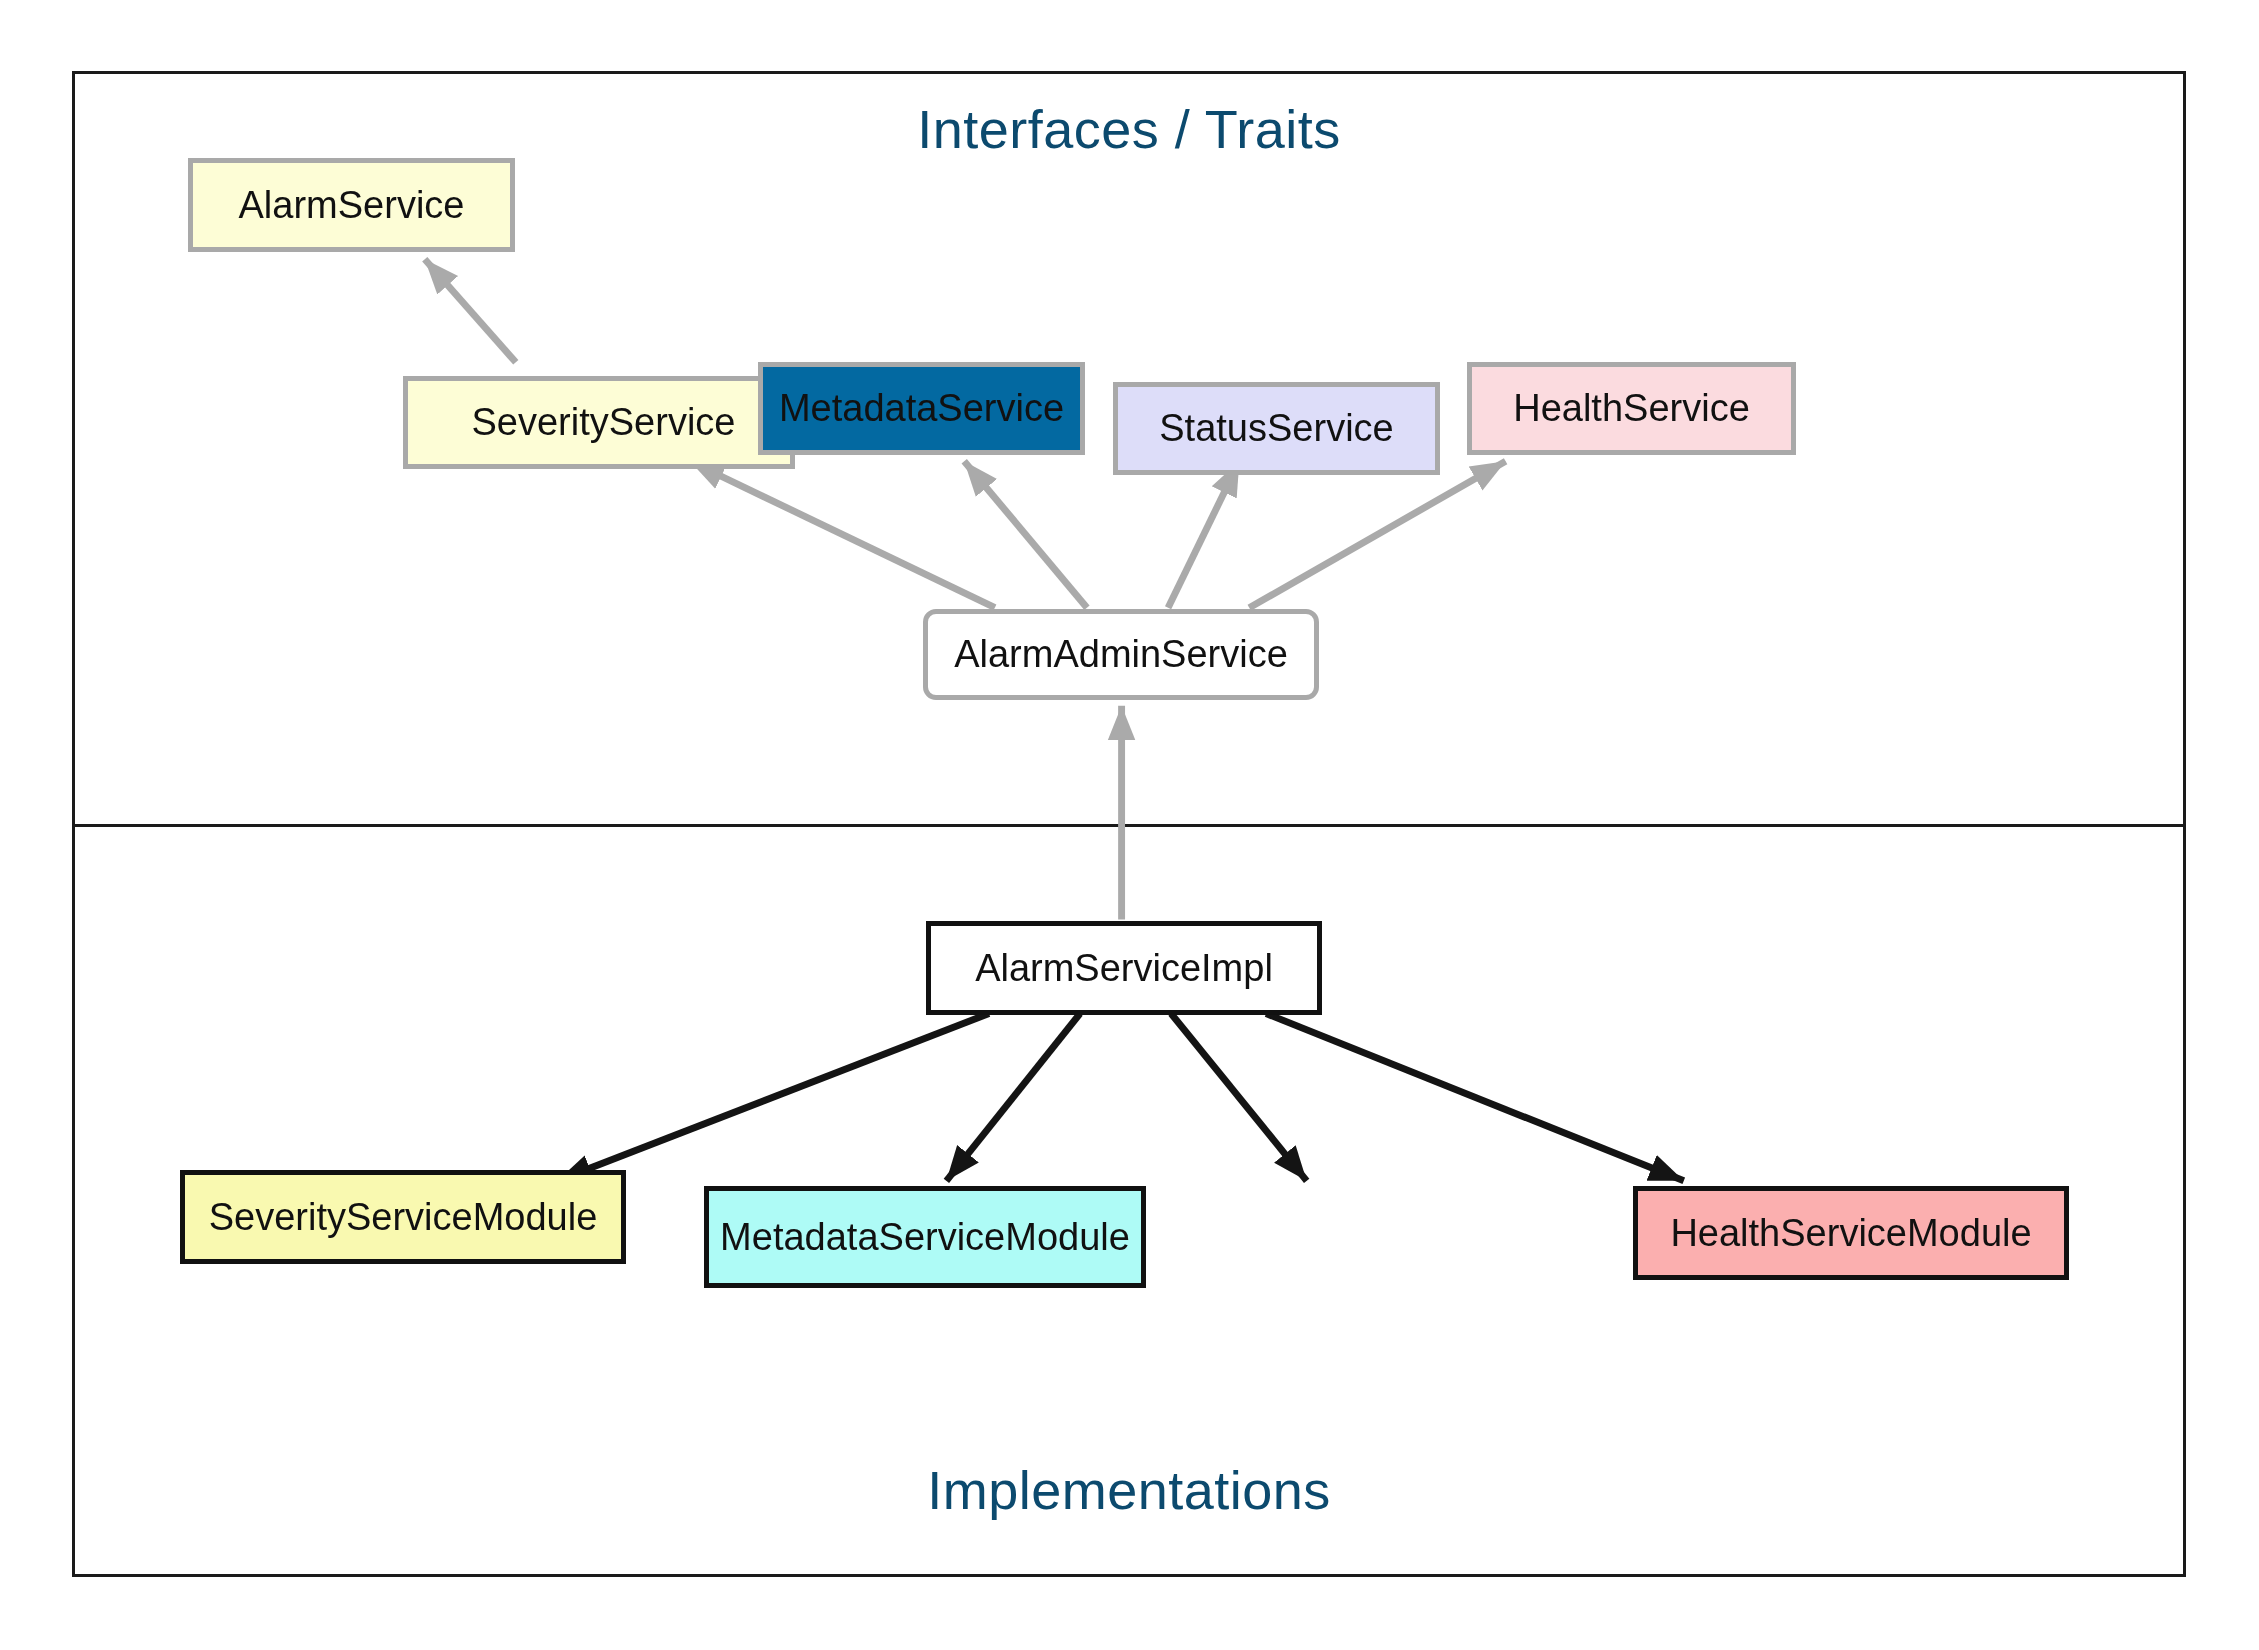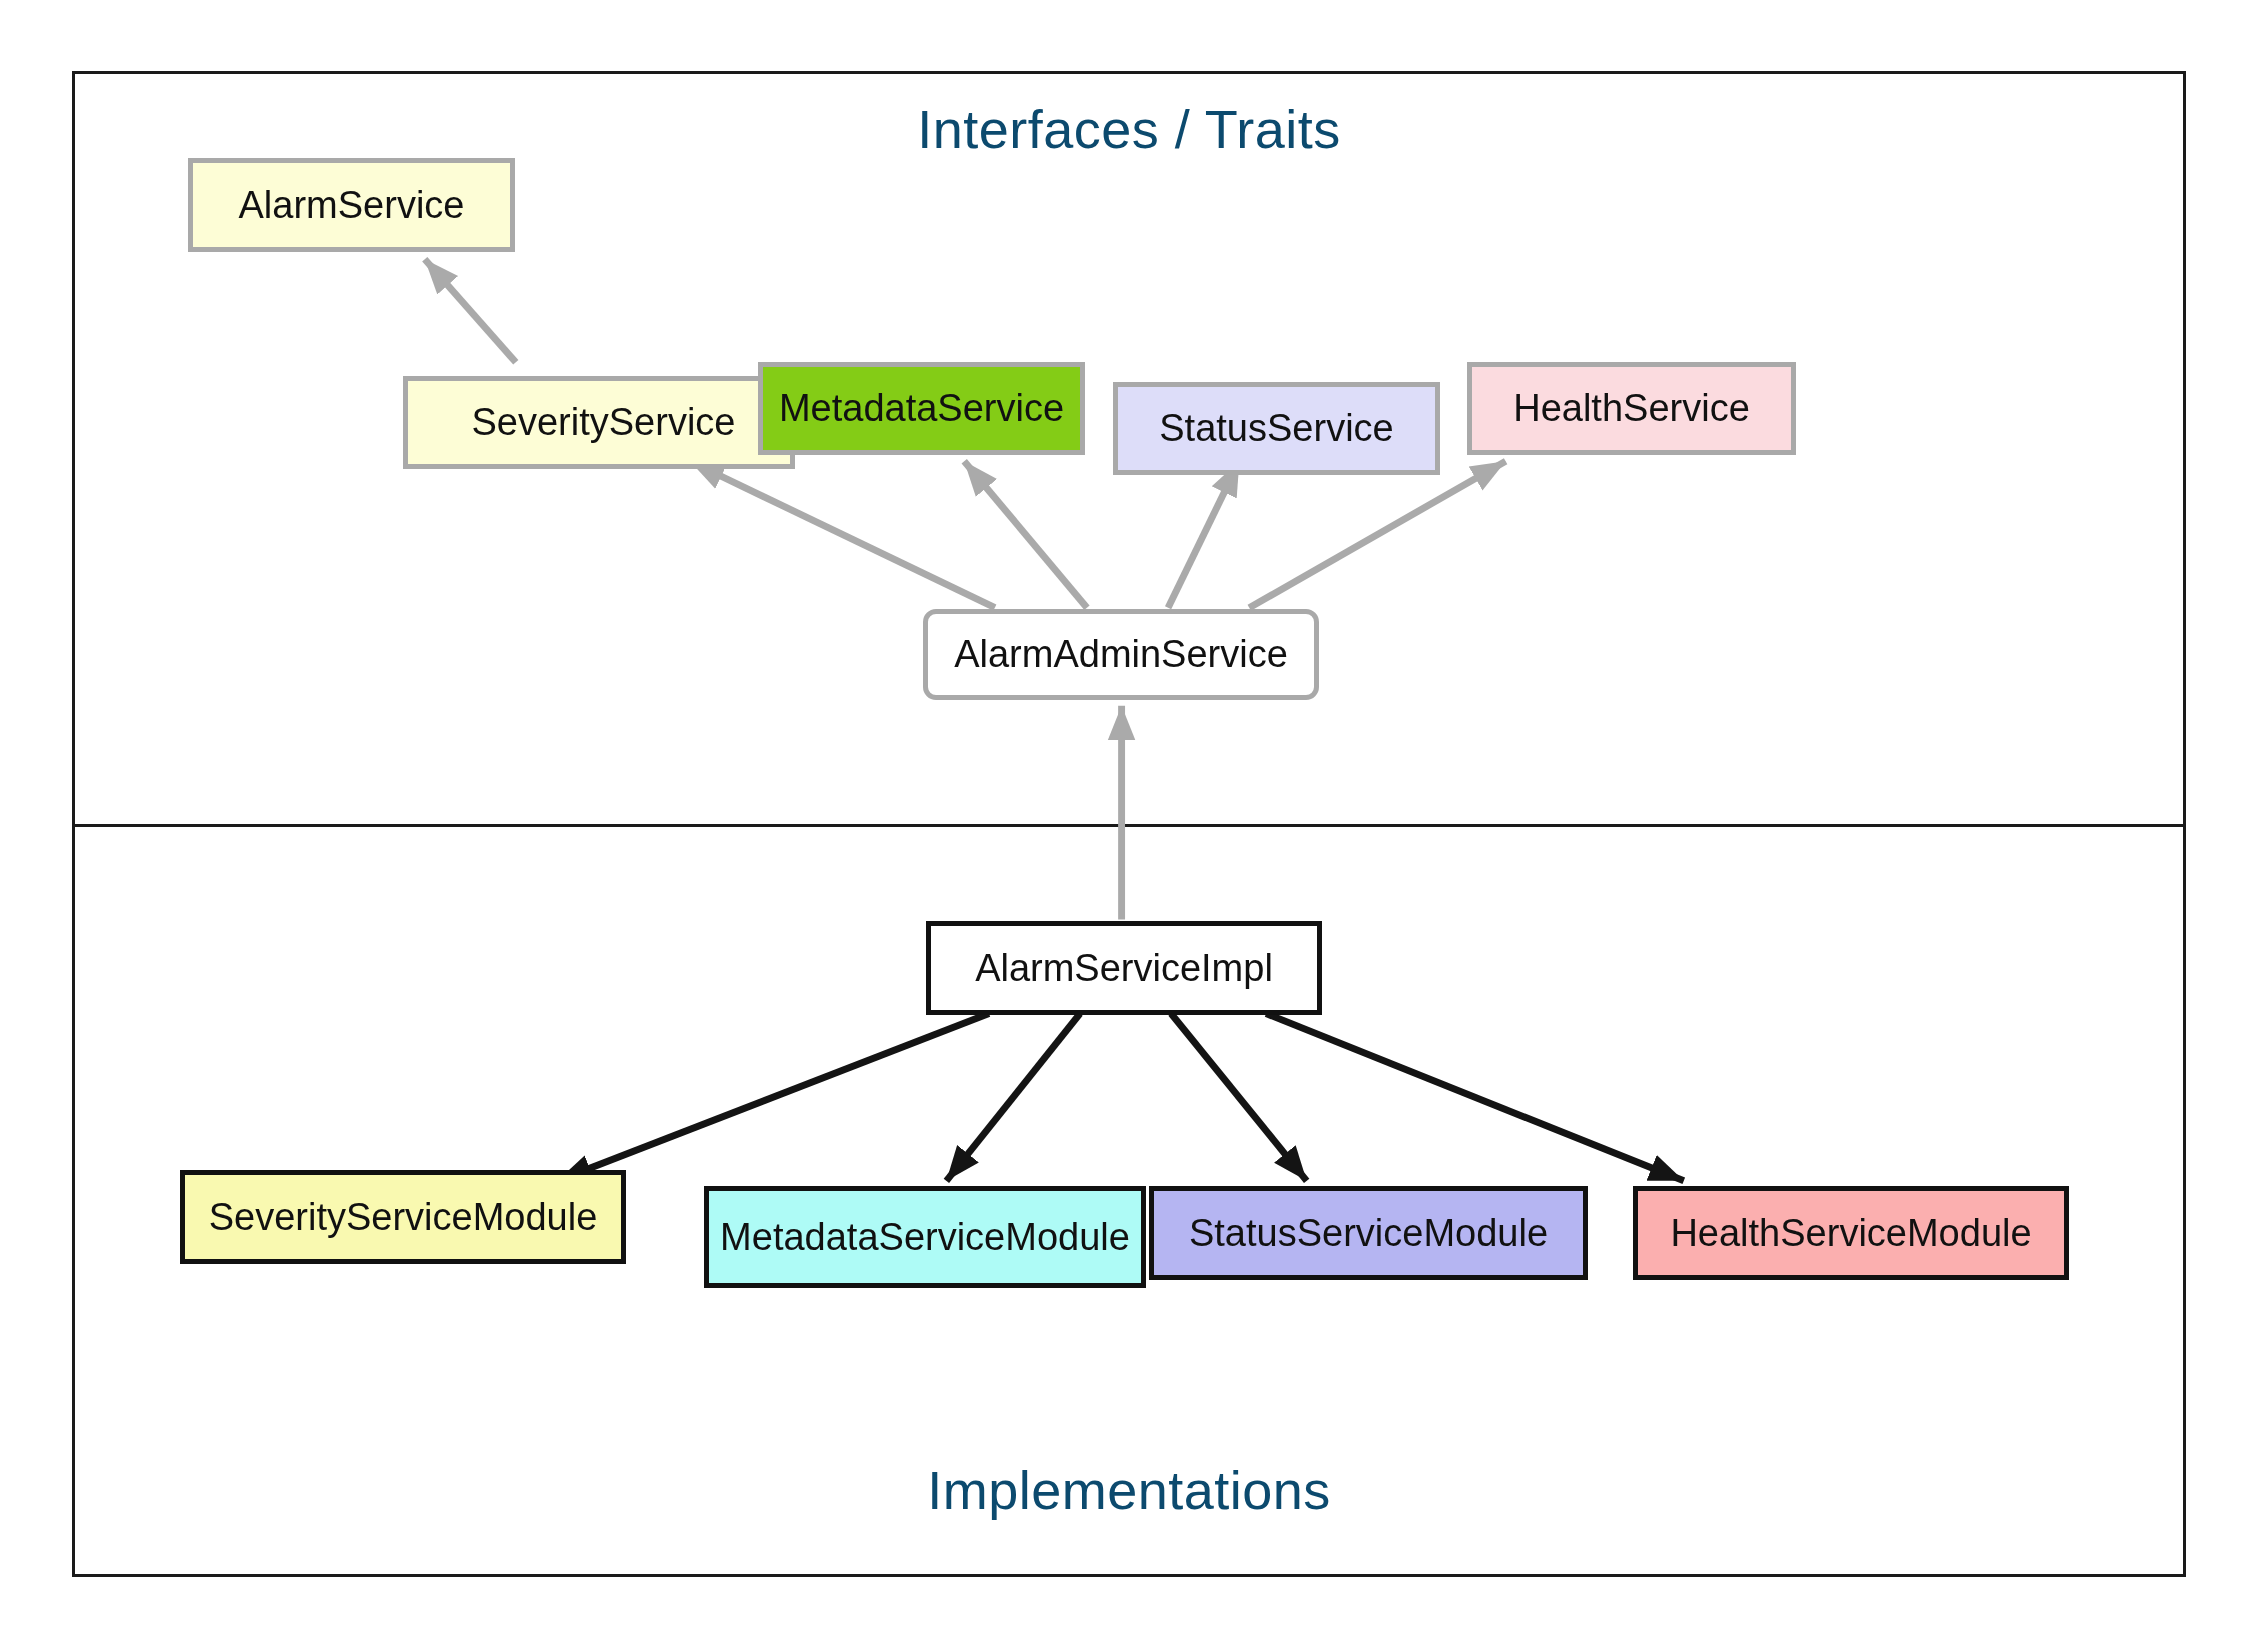--- a/index.html
+++ b/index.html
@@ -65,21 +65,21 @@
     <line x1="1183" y1="1024" x2="1320" y2="1193" stroke-width="7" marker-end="url(#head-black)" stroke="#141414"></line>
     <line x1="1279" y1="1024" x2="1701" y2="1193" stroke-width="7" marker-end="url(#head-black)" stroke="#141414"></line>
   </svg>
 
   <div class="node iface" id="n-alarm" style="background-color: rgb(253, 253, 214); border-color: rgb(169, 169, 169);">
     <span>AlarmService</span>
   </div>
   <div class="node iface" id="n-severity" style="background-color: rgb(253, 253, 214); border-color: rgb(169, 169, 169);">
     <span>SeverityService</span>
   </div>
-  <div class="node iface" id="n-metadata" style="background-color: #84cc16; border-color: rgb(169, 169, 169);">
+  <div class="node iface" id="n-metadata" style="background-color: #0369a1; border-color: rgb(169, 169, 169);">
     <span>MetadataService</span>
   </div>
   <div class="node iface" id="n-status" style="background-color: rgb(221, 221, 249); border-color: rgb(169, 169, 169); margin-top: 20px;">
     <span>StatusService</span>
   </div>
   <div class="node iface" id="n-health" style="background-color: rgb(251, 219, 223); border-color: rgb(169, 169, 169);">
     <span>HealthService</span>
   </div>
   <div class="node iface" id="n-admin" style="background-color: rgb(255, 255, 255); border-color: rgb(169, 169, 169); border-radius: 13px;">
     <span>AlarmAdminService</span>
@@ -87,21 +87,18 @@
 
   <div class="node impl" id="n-implbox" style="background-color: rgb(255, 255, 255); border-color: rgb(17, 17, 17);">
     <span>AlarmServiceImpl</span>
   </div>
   <div class="node impl" id="n-severitym" style="background-color: rgb(249, 249, 176); border-color: rgb(17, 17, 17);">
     <span>SeverityServiceModule</span>
   </div>
   <div class="node impl" id="n-metadatam" style="background-color: rgb(174, 251, 246); border-color: rgb(17, 17, 17);">
     <span>MetadataServiceModule</span>
   </div>
-  <div class="node impl" id="n-statusm" style="background-color: rgb(181, 181, 242); border-color: rgb(17, 17, 17);">
-    <span>StatusServiceModule</span>
-  </div>
   <div class="node impl" id="n-healthm" style="background-color: rgb(251, 175, 175); border-color: rgb(17, 17, 17);">
     <span>HealthServiceModule</span>
   </div>
 
 </div>
 
 
 </body></html>

